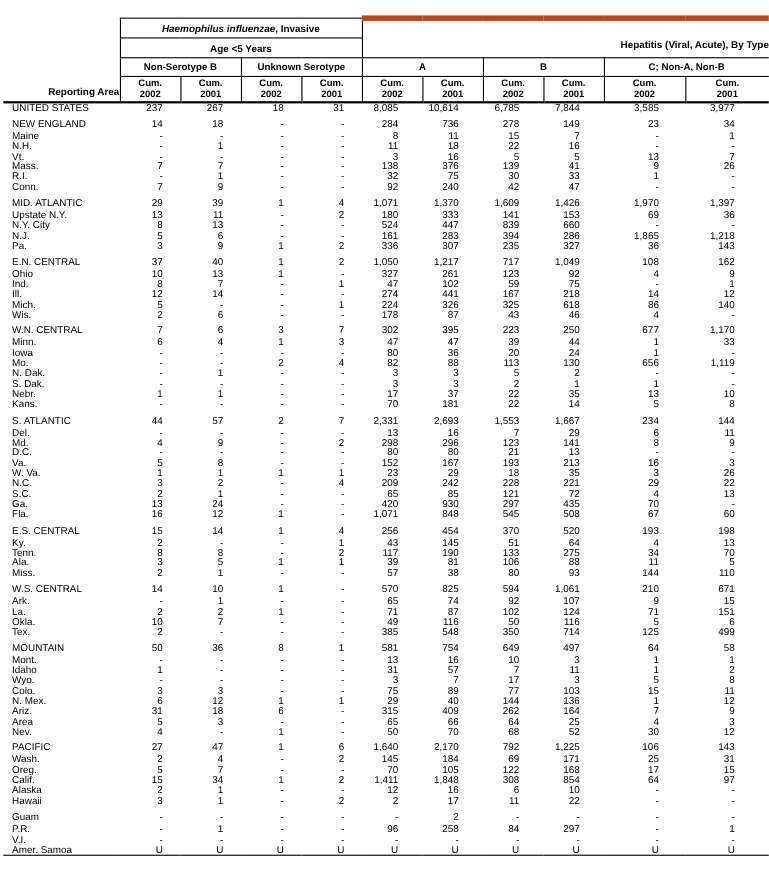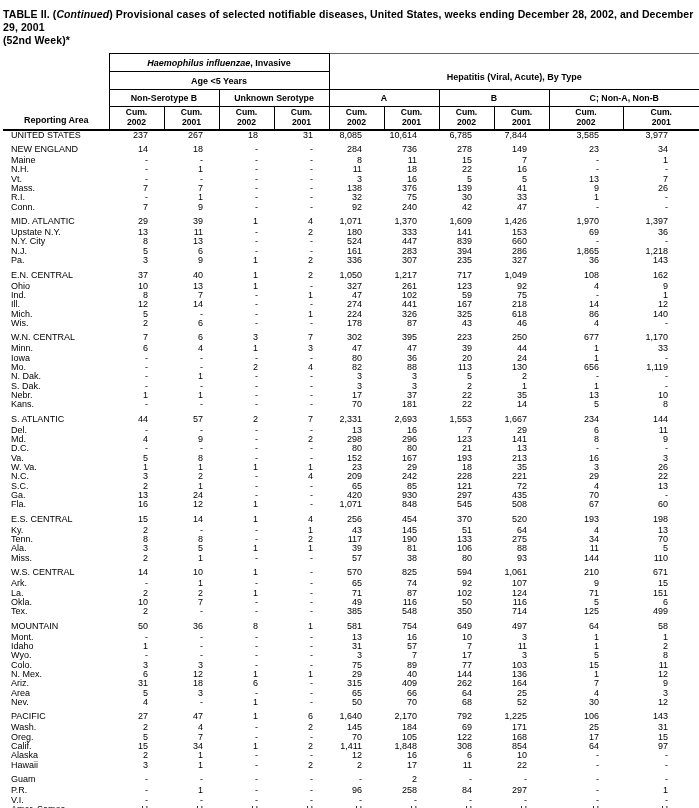--- a/index.html
+++ b/index.html
@@ -26,60 +26,59 @@
   col.c-w10 { width:76px; }
 
   thead th { font-weight:bold; padding:0; text-align:center; vertical-align:middle; }
   .r1 th.hi-title {
     font-size:9px; height:17px;
     border-top:1px solid #000; border-left:1px solid #000;
     border-right:1px solid #000; border-bottom:1px solid #000;
   }
   .r1 th.hep-title {
     font-size:9px;
-    border-top:1px solid #c2410c; border-bottom:1px solid #000;
-    vertical-align:middle; padding-top:10px;
+    border-top:5px solid #c2410c; border-bottom:1px solid #000;
+    vertical-align:middle; padding-top:10px;text-align:right;
   }
   .r2 th.age-sub {
     font-size:9px; height:17px;
     border-left:1px solid #000; border-right:1px solid #000; border-bottom:1px solid #000;
   }
   .r3 th {
     font-size:8.8px; height:16px;
     border-left:1px solid #000; border-bottom:1px solid #000;
   }
   .r3 th.last { border-right:none; }
   .r4 th {
     font-size:8.6px; line-height:9.5px; height:19px;
     border-bottom:2px solid #000;
   }
   .r4 th.cum { border-left:1px solid #000; }
   .r4 th.area {
-    text-align:center; vertical-align:bottom; padding:0 0 3px 1px; font-size:9px;
+    text-align:right; vertical-align:bottom; padding:0 0 3px 1px; font-size:9px;
   }
   th.blank { border:none; }
 
   tbody th, tbody td {
     font-weight:normal; font-size:9px; height:9.3px; line-height:9.3px;
     padding:0; white-space:nowrap; overflow:hidden;
   }
   tbody th { text-align:left; padding-left:8px; }
   tbody td { text-align:right; padding-right:16px; }
   tbody td:nth-child(6), tbody td:nth-child(7),
   tbody td:nth-child(8), tbody td:nth-child(9) { padding-right:22px; }
   tbody td:nth-child(10) { padding-right:24px; }
   tbody td:nth-child(11) { padding-right:31px; }
   tr.sec-start th, tr.sec-start td { padding-top:3.5px; height:12.8px; }
 </style>
 </head>
 <body>
 
 <div class="page">
 
-  <div class="title"><span>TABLE II. (</span><i>Continued</i><span>) Provisional cases of selected notifiable diseases, United States, weeks ending December 28, 2002, and December 29, 2001</span><br><span>(52nd Week)*</span></div>
 
   <table>
     <colgroup>
       <col class="c-area">
         <col class="c-n">
         <col class="c-n">
         <col class="c-n">
         <col class="c-n">
       <col class="c-n">
         <col class="c-n">

